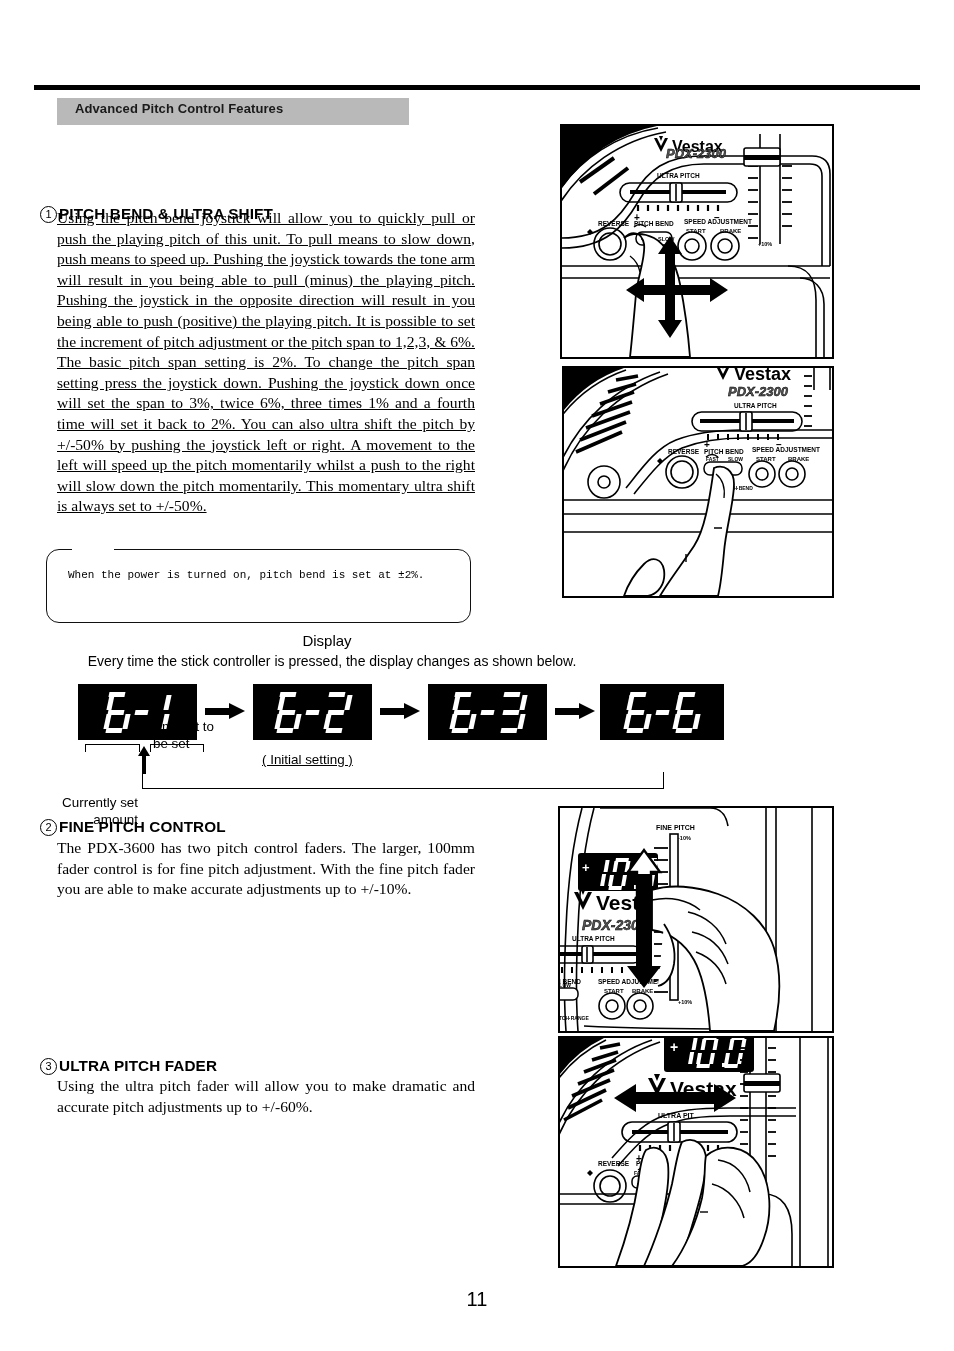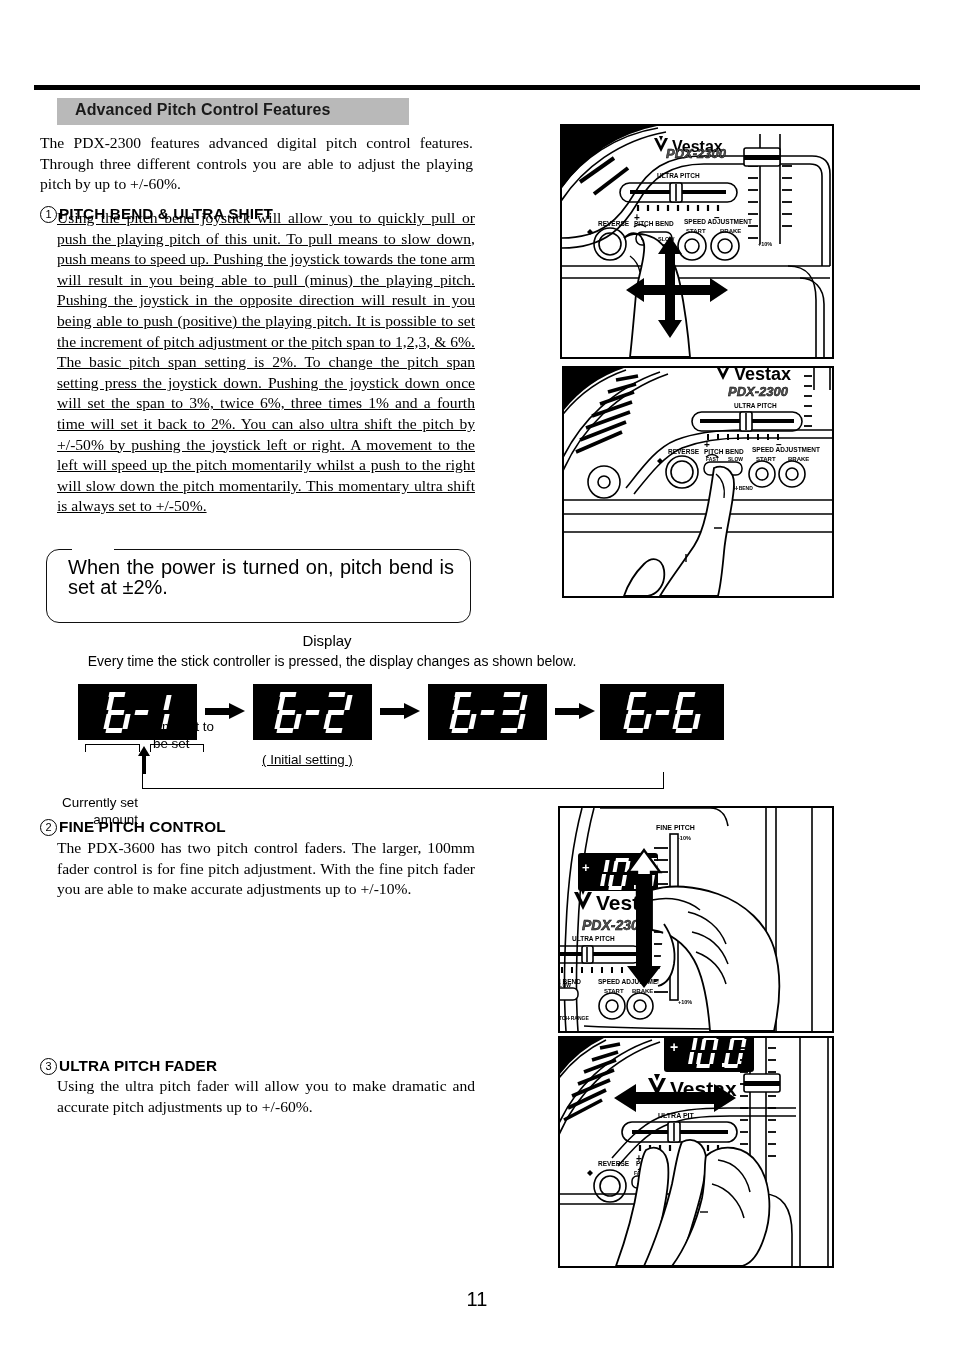--- a/index.html
+++ b/index.html
@@ -4,37 +4,37 @@
 <style>
   html,body{margin:0;padding:0;background:#fff;}
   body{width:954px;height:1351px;position:relative;font-family:"Liberation Serif",serif;color:#000;-webkit-font-smoothing:none;}
   .page{position:absolute;inset:0;width:954px;height:1351px;overflow:hidden;}
 
   
   .top-rule{position:absolute;left:34px;top:85px;width:886px;height:5px;background:#000;}
 
   
   .sec-head{position:absolute;left:57px;top:98px;width:352px;height:27px;background:#b9b9b9;}
-  .sec-head span{position:absolute;left:18px;top:3px;font-family:"Liberation Sans",sans-serif;font-weight:bold;font-size:16px;letter-spacing:.1px;color:#1a1a1a;}
+  .sec-head span{position:absolute;left:18px;top:3px;font-family:"Liberation Sans",sans-serif;font-weight:bold;font-size:13px;letter-spacing:.1px;color:#1a1a1a;}
 
   
   .intro{position:absolute;left:40px;top:133px;width:433px;font-size:15.6px;line-height:20.6px;text-align:justify;}
   .intro p{margin:0;}
 
   .num-head{position:absolute;font-family:"Liberation Sans",sans-serif;font-weight:bold;font-size:15.3px;letter-spacing:.1px;display:flex;align-items:center;gap:2px;}
   .circnum{display:inline-block;width:15px;height:15px;border:1.3px solid #000;border-radius:50%;font-family:"Liberation Sans",sans-serif;font-weight:normal;font-size:11px;line-height:14px;text-align:center;}
 
   .para{position:absolute;font-size:15.6px;line-height:20.6px;text-align:justify;}
   .para p{margin:0;}
 
   
   .notebox{position:absolute;left:46px;top:549px;width:425px;height:74px;}
   .notebox .bdr{position:absolute;inset:0;border:1.6px solid #111;border-radius:13px;}
   .notebox .gap{position:absolute;left:26px;top:-3px;width:42px;height:7px;background:#fff;}
-  .notebox .notetext{position:absolute;left:22px;top:8px;width:386px;font-family:Liberation Sans, sans-serif;font-size:20px;line-height:20px;text-align:justify;text-align-last:left;}
+  .notebox .notetext{position:absolute;left:22px;top:16px;width:386px;font-family:Liberation Mono, monospace;font-size:11px;line-height:20px;text-align:justify;text-align-last:left;}
 
   
   .disp-title{position:absolute;top:632px;left:0;width:954px;text-align:center;font-family:"Liberation Sans",sans-serif;font-size:15px;}
   .disp-title.t1{left:-150px;}
   .disp-sub{position:absolute;top:653px;left:0;width:954px;text-align:center;font-family:"Liberation Sans",sans-serif;font-size:14px;}
   .disp-sub.s1{left:-145px;}
 
   .lcd{position:absolute;top:684px;height:56px;background:#000;border:1.6px solid #000;box-sizing:border-box;}
   .lcd .inner{position:absolute;inset:3px;background:#000;display:flex;align-items:center;justify-content:center;}
 
@@ -72,23 +72,20 @@
 <body>
 
 <div class="page">
 
   <div class="top-rule"></div>
 
   <div class="sec-head">
     <span>Advanced Pitch Control Features</span>
   </div>
 
-  <div class="intro">
-    <p>The PDX-2300 features advanced digital pitch control features. Through three different controls you are able to adjust the playing pitch by up to +/-60%.</p>
-  </div>
 
   <div class="num-head" style="left:40px;top:205px;">
     <span class="circnum">1</span>
     <span>PITCH BEND &amp; ULTRA SHIFT</span>
   </div>
   <div class="para" style="left:57px;top:208px;width:418px;text-decoration:underline;">
     <p>Using the pitch bend joystick will allow you to quickly pull or push the playing pitch of this unit. To pull means to slow down, push means to speed up. Pushing the joystick towards the tone arm will result in you being able to pull (minus) the playing pitch.  Pushing the joystick in the opposite direction will result in you being able to push (positive) the playing pitch. It is possible to set the increment of pitch adjustment or the pitch span to 1,2,3, &amp; 6%.  The basic pitch span setting is 2%.  To change the pitch span setting press the joystick down. Pushing the joystick down once will set the span to 3%, twice 6%, three times 1% and a fourth time will set it back to 2%. You can also ultra shift the pitch by +/-50% by pushing the joystick left or right. A movement to the left will speed up the pitch momentarily whilst a push to the right will slow down the pitch momentarily. This momentary ultra shift is always set to +/-50%.</p>
   </div>
 
   <div class="notebox">

